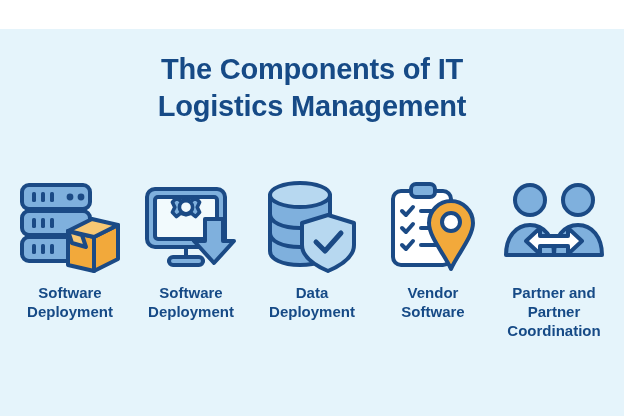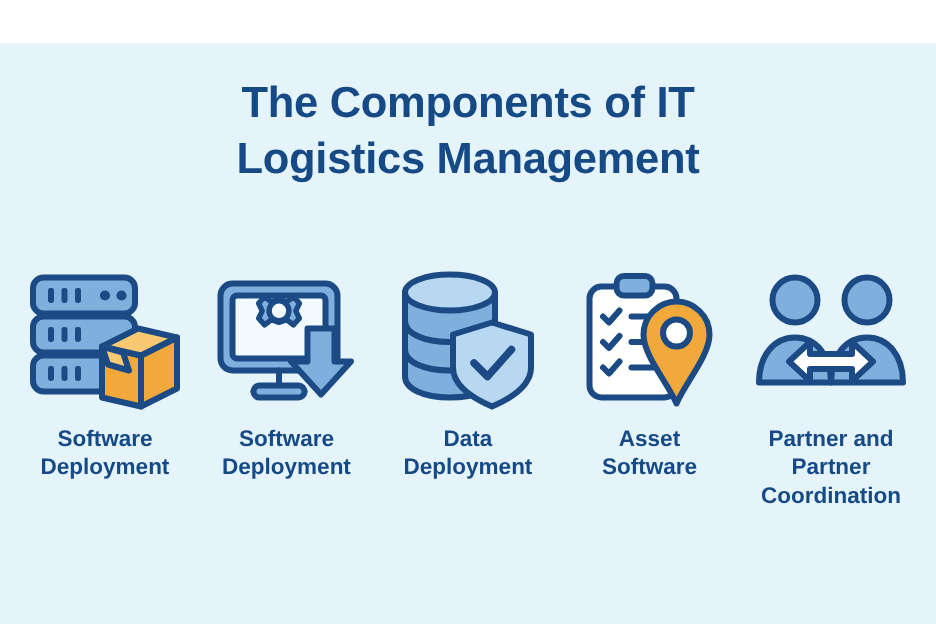--- a/index.html
+++ b/index.html
@@ -188,21 +188,21 @@
             <path d="M17 66 L21 70 L28 62"></path>
             <path d="M36 66 L54 66"></path>
           </g>
           <g stroke="#1b4a85" stroke-width="4" stroke-linejoin="round" stroke-linecap="round">
             <path fill="#f2a93b" d="M66 22 C78 22 88 32 88 44 C88 58 72 76 66 90 C60 76 44 58 44 44 C44 32 54 22 66 22 Z"></path>
             <circle cx="66" cy="43" r="9" fill="#ffffff"></circle>
           </g>
         </svg>
       </div>
       <div class="card-label">
-        <span class="lline">Asset</span>
+        <span class="lline">Vendor</span>
         <span class="lline">Software</span>
       </div>
     </div>
 
     <div class="card">
       <div class="icon-wrap">
         <svg width="104" height="96" viewBox="0 0 104 96">
           <g stroke="#1b4a85" stroke-width="4" stroke-linejoin="round" stroke-linecap="round">
             <g>
               <circle cx="28" cy="21" r="15" fill="#7fb0dd"></circle>

